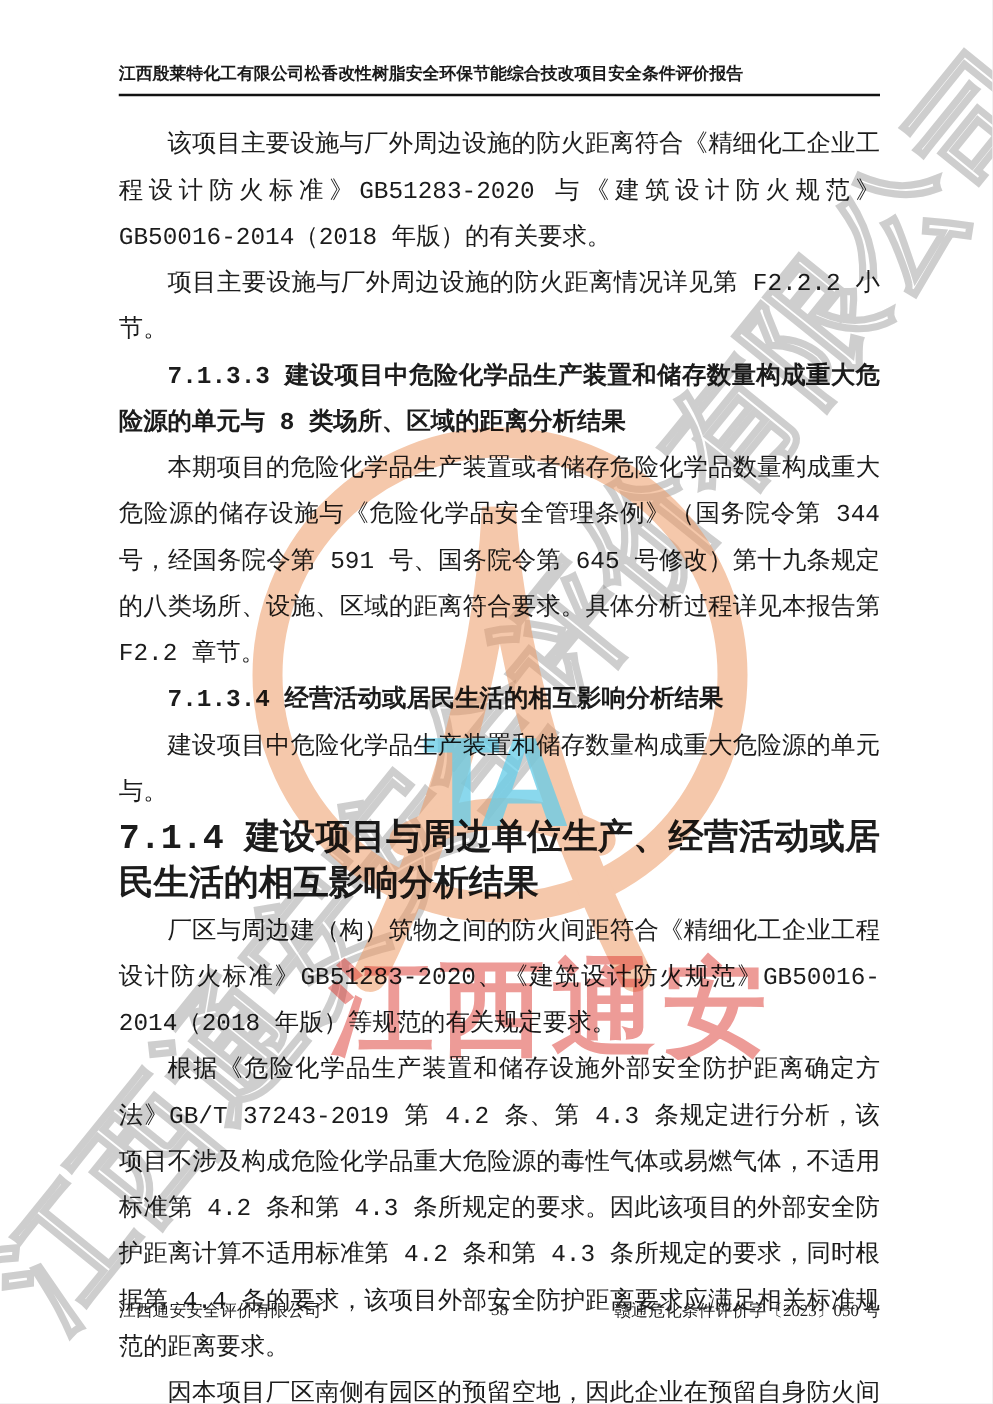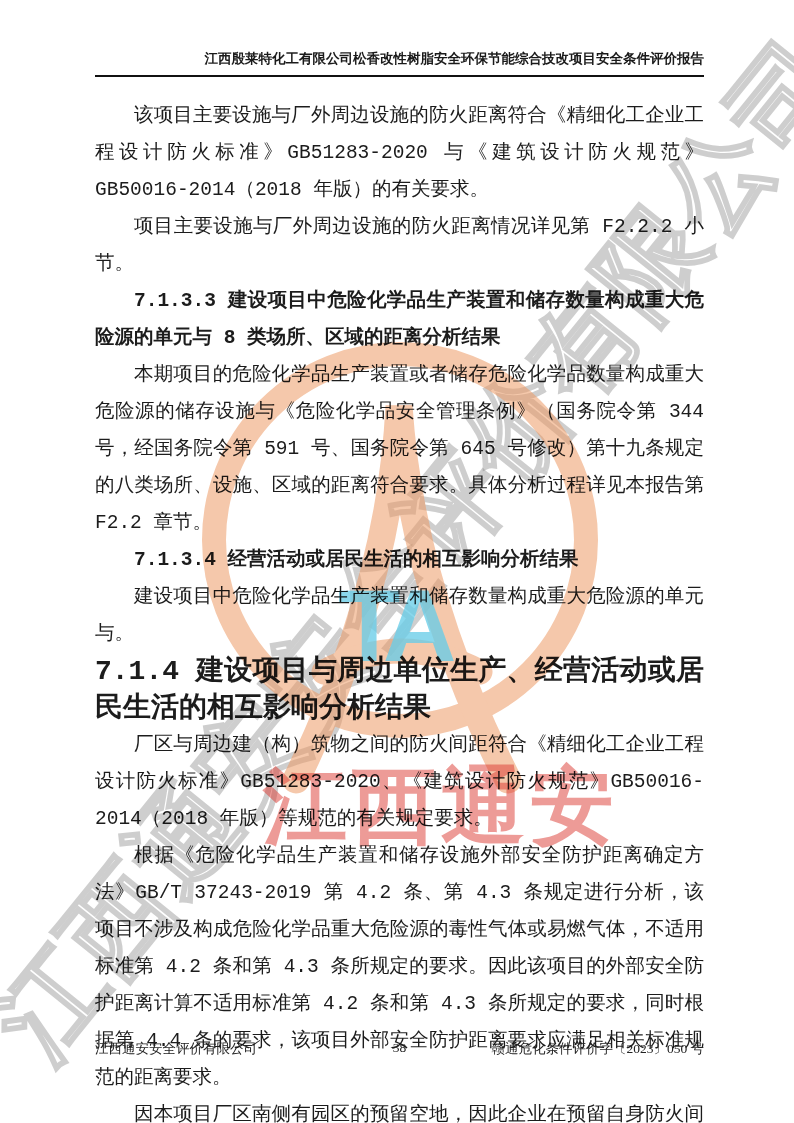--- a/index.html
+++ b/index.html
@@ -5,21 +5,21 @@
   html,body{margin:0;padding:0;background:#e8e8e8;}
   .page{
     position:relative; width:794px; height:1123px; margin:0 auto;
     background:#ffffff; overflow:hidden;
     font-family:"Liberation Serif","DejaVu Serif",serif;
     color:#1c1c1c;
   }
   
   .header{
     position:absolute; top:50px; left:95px; right:90px;
-    text-align:right; font-family:"Liberation Sans","DejaVu Sans",sans-serif;
+    text-align:left; font-family:"Liberation Sans","DejaVu Sans",sans-serif;
     font-weight:bold; font-size:13.5px; color:#1a1a1a;
     padding-bottom:7px; border-bottom:2px solid #111;
   }
   
   .content{
     position:absolute; top:98px; left:95px; right:90px;
     font-size:19.5px; line-height:37px; text-align:justify;
   }
   .content p{margin:0;font-family:Liberation Mono, monospace;}
   .para{text-indent:2em;}

